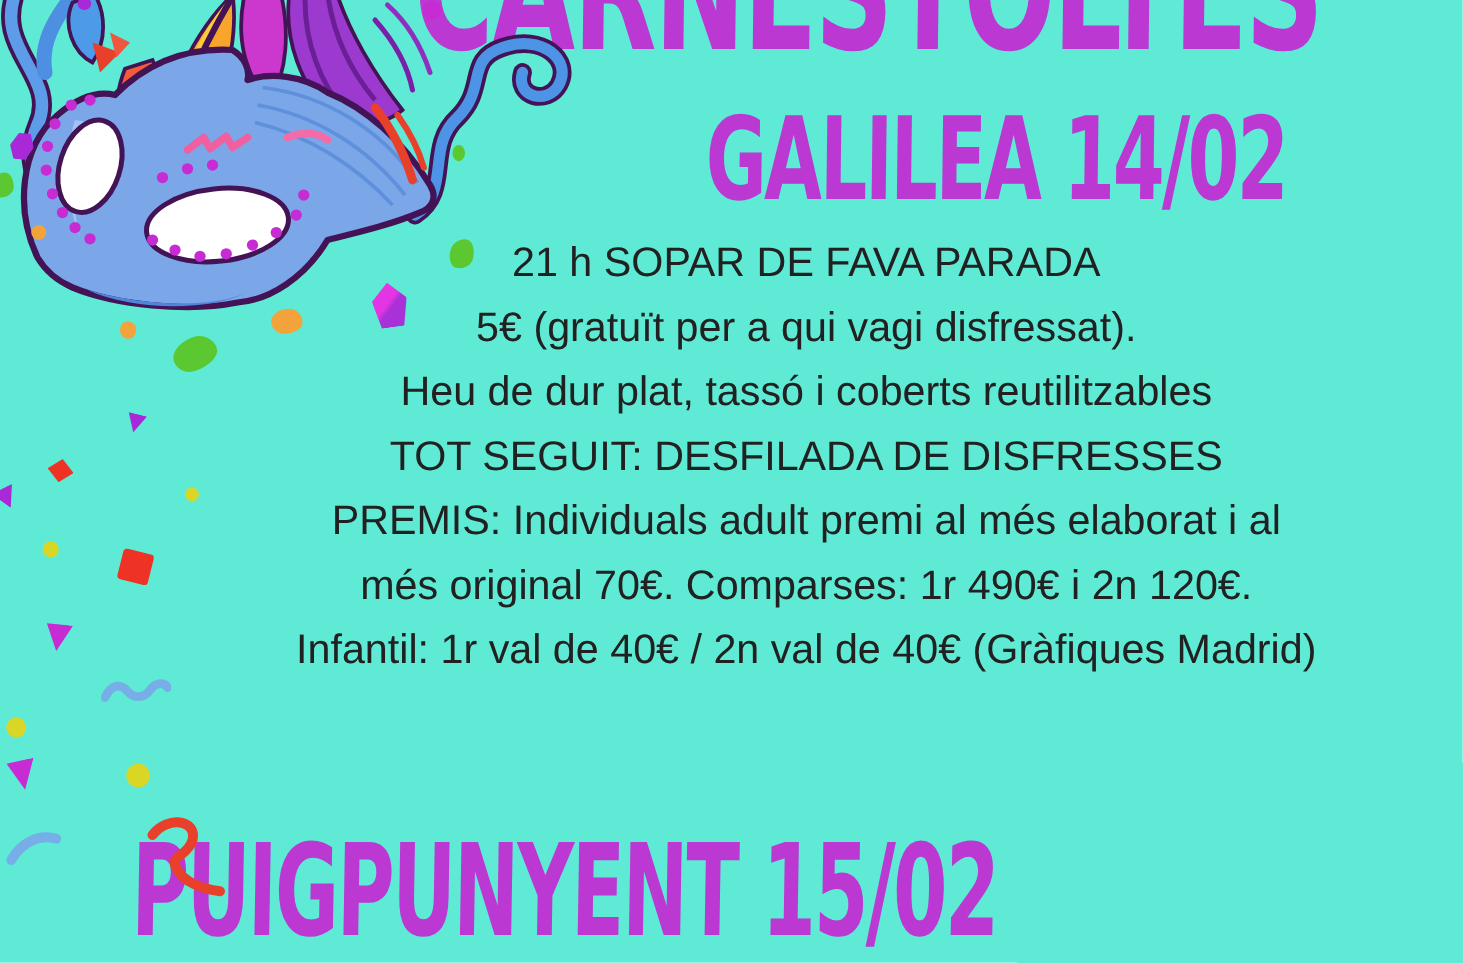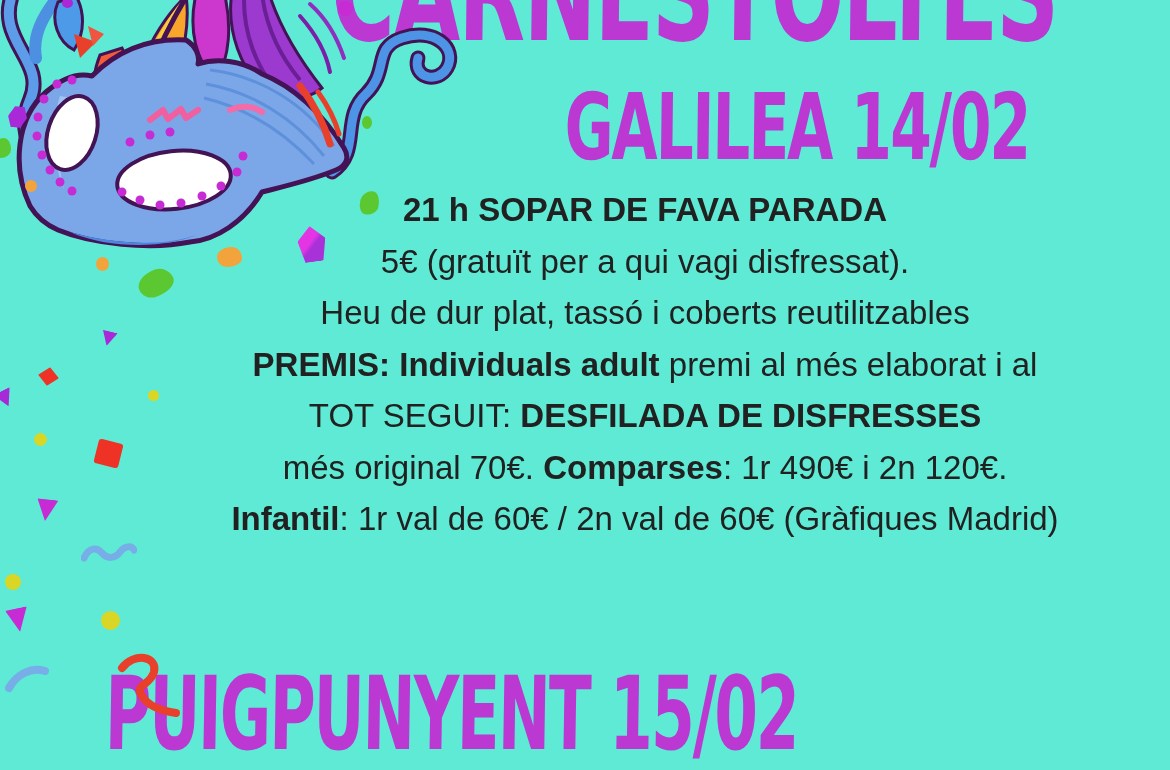--- a/index.html
+++ b/index.html
@@ -25,21 +25,21 @@
   #subtitle{left:565px;top:82px;font-size:92px;transform:scaleX(0.65) skewX(-1deg);}
   #footer-title{left:106px;top:663px;font-size:102px;transform:scaleX(0.615) skewX(-1.5deg);}
 
   
   #body-lines{
     position:absolute;left:120px;top:184px;width:1050px;
     text-align:center;color:var(--ink);
     font-size:33px;line-height:51.5px;font-weight:400;
   }
   #body-lines .line{white-space:nowrap;}
-  #body-lines .b{font-weight:700;}
+  #body-lines .b{font-weight:400;}
 
   
   .cf{position:absolute;}
   .dot{border-radius:50%;}
   .blob{border-radius:58% 42% 62% 38% / 50% 56% 44% 50%;}
   .tri{clip-path:polygon(50% 100%,0 4%,100% 0);}
   .diamond{clip-path:polygon(50% 0,100% 50%,50% 100%,0 50%);}
   .square{border-radius:3px;}
   .pent{clip-path:polygon(50% 0,100% 38%,82% 100%,18% 100%,0 38%);}
   .hex{clip-path:polygon(28% 4%,78% 0,100% 48%,74% 96%,24% 100%,0 52%);}
@@ -155,21 +155,21 @@
     <path d="M4,25 C12,11 26,4 40,8" fill="none" stroke="#77aee8" stroke-width="8" stroke-linecap="round"></path>
   </svg>
   <svg class="cf" style="left:114px;top:650px;z-index:3;" width="72" height="70" viewBox="0 0 72 70">
     <path d="M8,18 C20,2 44,6 40,22 C36,36 20,34 28,46 C34,56 48,61 62,63" fill="none" stroke="#e8402a" stroke-width="8" stroke-linecap="round"></path>
   </svg>
 
   <div id="body-lines">
       <div class="line"><span class="b">21 h SOPAR DE FAVA PARADA</span></div>
       <div class="line"><span>5€ (gratuït per a qui vagi disfressat).</span></div>
       <div class="line"><span>Heu de dur plat, tassó i coberts reutilitzables</span></div>
+      <div class="line"><span>TOT SEGUIT: </span><span class="b">DESFILADA DE DISFRESSES</span></div>
       <div class="line"><span class="b">PREMIS: Individuals adult</span><span> premi al més elaborat i al</span></div>
-      <div class="line"><span>TOT SEGUIT: </span><span class="b">DESFILADA DE DISFRESSES</span></div>
       <div class="line"><span>més original 70€. </span><span class="b">Comparses</span><span>: 1r 490€ i 2n 120€.</span></div>
-      <div class="line"><span class="b">Infantil</span><span>: 1r val de 60€ / 2n val de 60€ (Gràfiques Madrid)</span></div>
+      <div class="line"><span class="b">Infantil</span><span>: 1r val de 40€ / 2n val de 40€ (Gràfiques Madrid)</span></div>
     </div>
 
   <div id="footer-title" class="display">PUIGPUNYENT 15/02</div>
 
 </div>
 
 </body></html>

